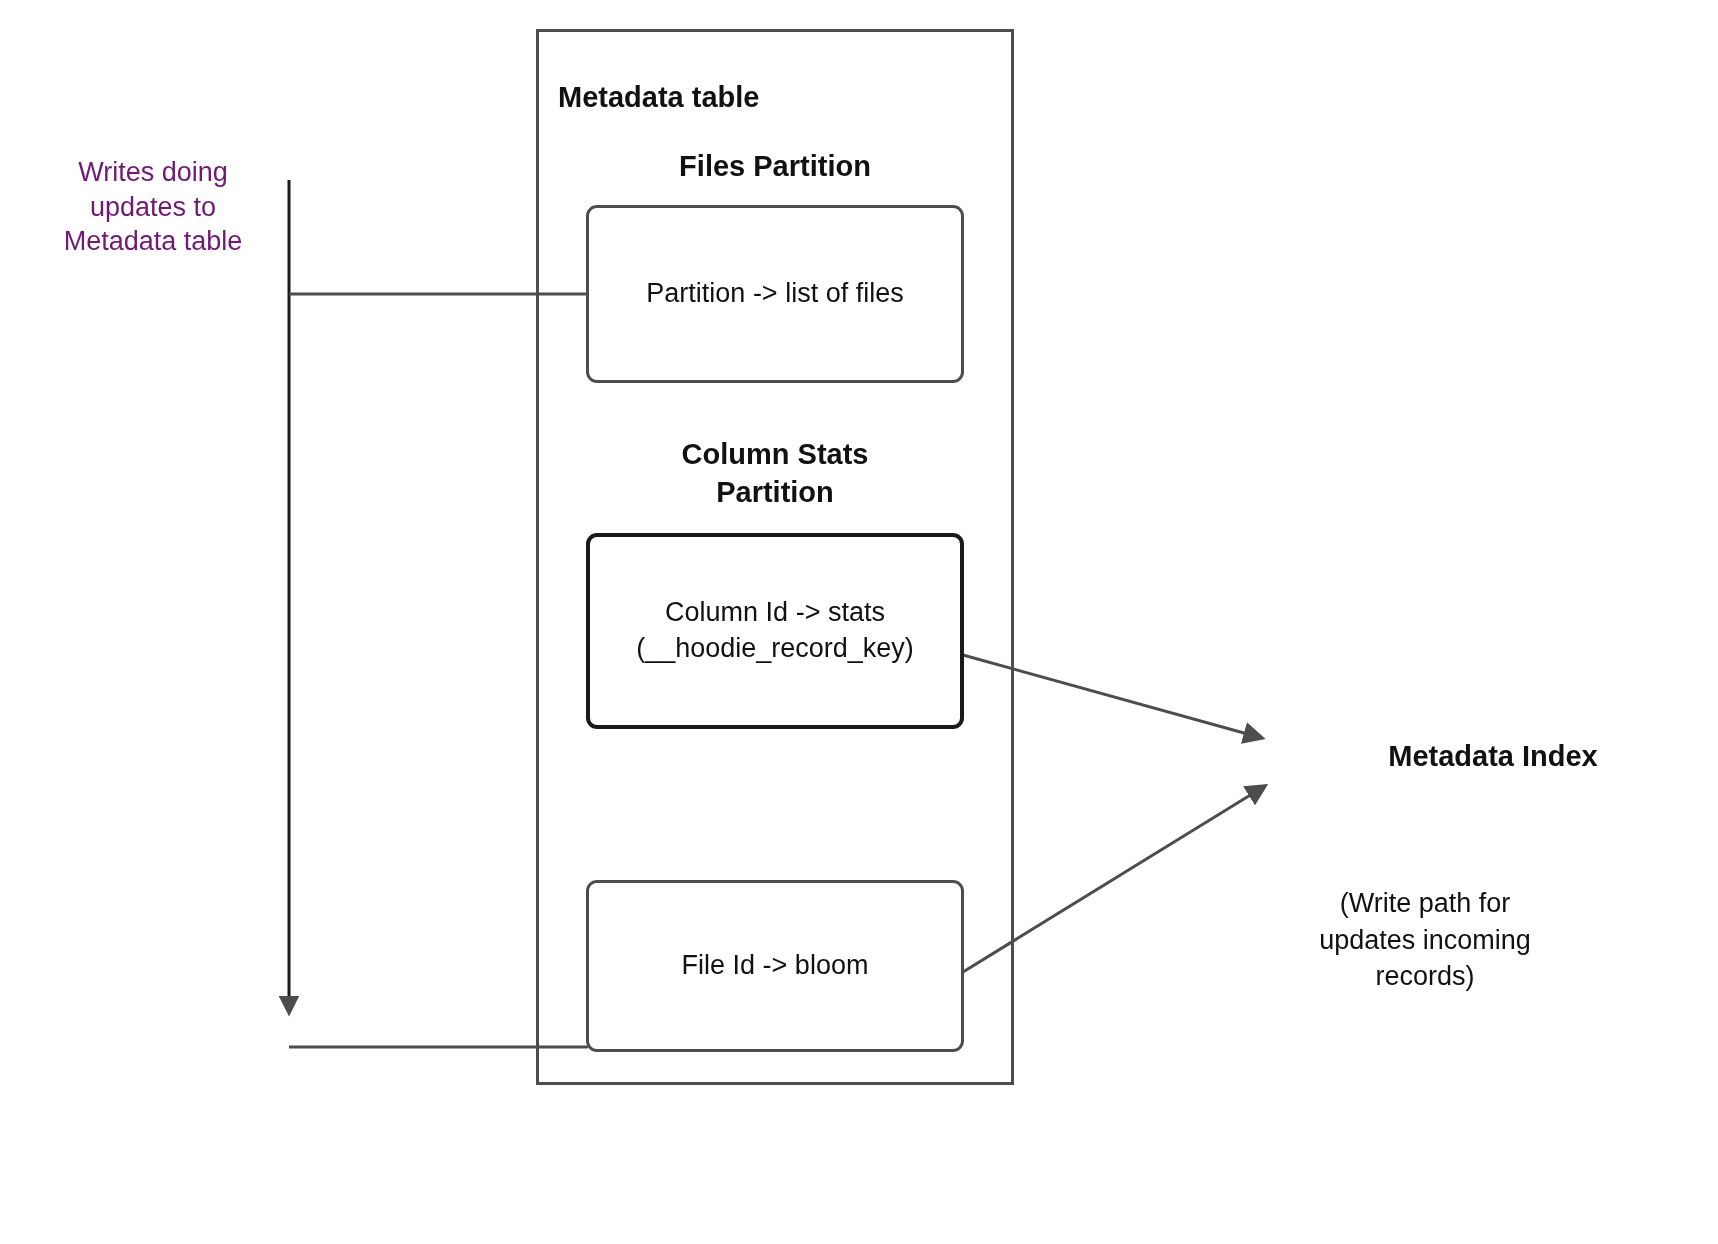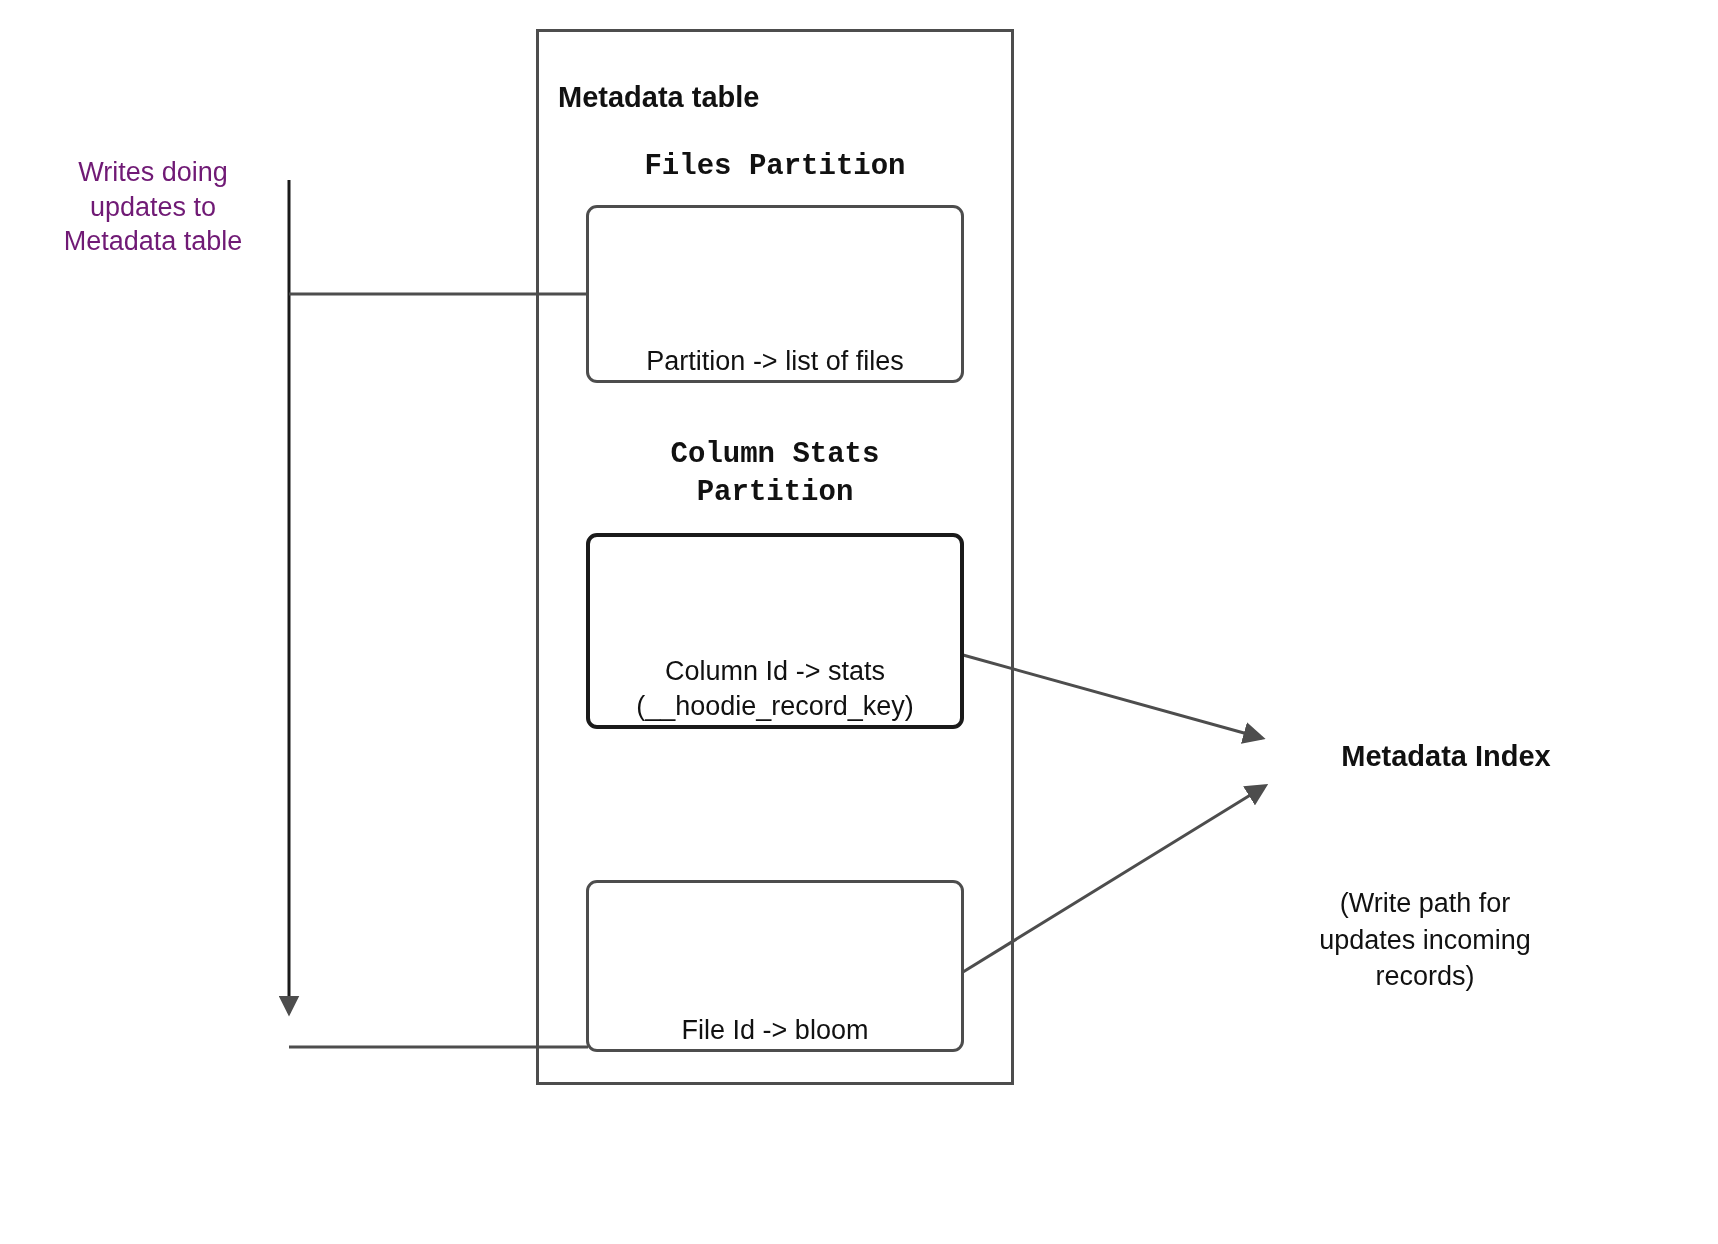--- a/index.html
+++ b/index.html
@@ -64,35 +64,34 @@
 
   
   .section-heading {
     position: absolute;
     width: 380px;
     text-align: center;
     font-size: 29px;
     font-weight: bold;
     line-height: 1.3;
     white-space: pre-line;
-    font-family: Liberation Mono, monospace;
   }
   #files-partition-heading { left: 585px; top: 148px; }
   #column-stats-heading    { left: 585px; top: 436px; }
   #bloom-filter-heading    { left: 585px; top: 786px; }
 
   
   .inner-box {
     position: absolute;
     box-sizing: border-box;
     border: 3px solid #4d4d4d;
     border-radius: 11px;
     background: #ffffff;
     display: flex;
-    align-items: flex-end;
+    align-items: center;
     justify-content: center;
     text-align: center;
     font-size: 27px;
     line-height: 1.32;
     white-space: pre-line;
   }
   #files-box {
     left: 586px; top: 205px; width: 378px; height: 178px;
   }
   #column-stats-box {
@@ -100,21 +99,21 @@
     border-color: #1a1a1a;
     border-width: 4px;
   }
   #bloom-box {
     left: 586px; top: 880px; width: 378px; height: 172px;
   }
 
   
   #metadata-index-title {
     position: absolute;
-    left: 1231px;
+    left: 1278px;
     top: 740px;
     width: 430px;
     text-align: center;
     font-size: 29px;
     font-weight: bold;
   }
   #metadata-index-note {
     position: absolute;
     left: 1300px;
     top: 885px;

